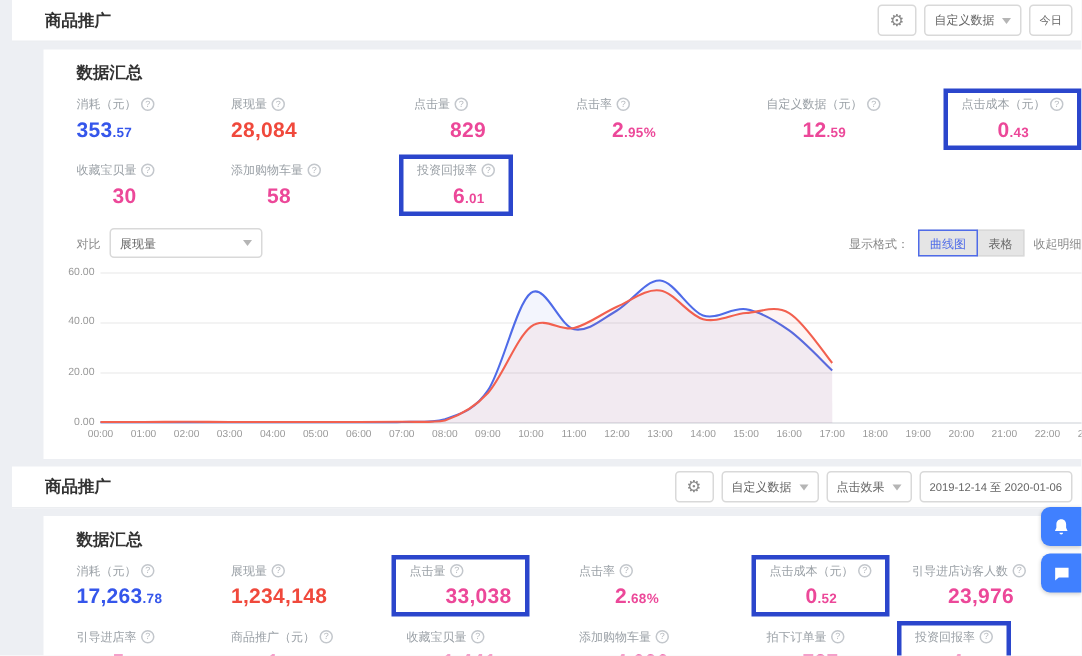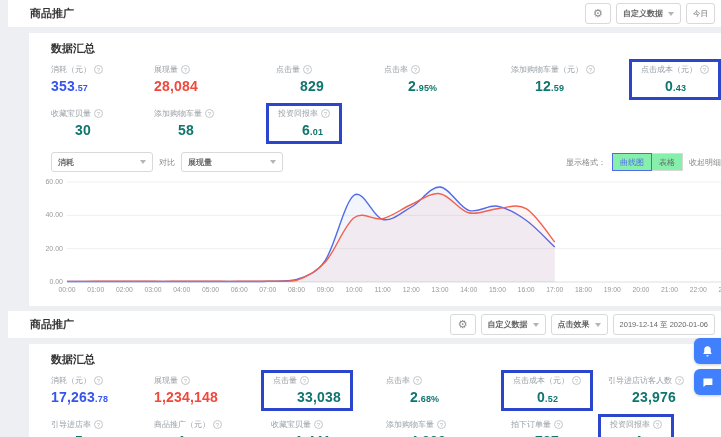--- a/index.html
+++ b/index.html
@@ -7,47 +7,47 @@
   body { background:#edeff3; font-family:"Liberation Sans","DejaVu Sans",sans-serif; color:#333; }
   .page { width:721px; height:437px; padding-left:8px; overflow:hidden; position:relative; }
 
   .card { background:#fff; width:713px; }
   .header-card { height:28px; display:flex; align-items:center; justify-content:space-between; padding:0 6px 0 22px; border-bottom:1px solid #eceef1; }
   .card-title { font-size:11px; font-weight:bold; color:#333; }
   .gap { height:5px; }
 
   .tools { display:flex; align-items:center; gap:5px; white-space:nowrap; }
   .tool-btn { height:21px; min-width:26px; border:1px solid #d9d9d9; border-radius:3px; background:#fff; display:flex; align-items:center; justify-content:center; font-size:11px; color:#888; cursor:pointer; }
-  .sel { height:21px; border:1px solid #d9d9d9; border-radius:3px; background:#fff; display:flex; align-items:center; gap:5px; padding:0 6px; font-size:8px; color:#666; cursor:pointer;font-weight:bold; }
+  .sel { height:21px; border:1px solid #d9d9d9; border-radius:3px; background:#fff; display:flex; align-items:center; gap:5px; padding:0 6px; font-size:8px; color:#666; cursor:pointer; }
   .caret { width:0; height:0; border-left:3px solid transparent; border-right:3px solid transparent; border-top:4px solid #b5b5b5; }
   .date-box { height:21px; border:1px solid #d9d9d9; border-radius:3px; background:#fff; display:flex; align-items:center; padding:0 6px; font-size:7.5px; color:#666; }
 
   .body-card { padding:8px 10px 6px 22px;margin-left:21px; }
   .sec-head { display:flex; align-items:baseline; gap:10px; margin-bottom:8px; }
   .sec-title { font-size:11px; font-weight:bold; color:#333; }
   .sec-note { font-size:8px; color:#aaa; }
 
   .metrics { display:grid; margin-bottom:10px; }
   .cols-top { grid-template-columns:103px 122px 108px 127px 128px 1fr; }
   .cols-bot { grid-template-columns:103px 117px 115px 125px 97px 1fr; }
   .metric { justify-self:start; }
   .metric.boxed { border:3px solid #2b46cc; margin:-5px 0 -2px -10px; padding:2px 9px 3px; background:#fff; }
   .m-label { font-size:8px; color:#9aa0a6; display:flex; align-items:center; gap:3px; white-space:nowrap; }
   .info { width:9px; height:9px; border:1px solid #c3c7cc; border-radius:50%; font-size:6px; color:#b5b9be; display:inline-flex; align-items:center; justify-content:center; cursor:pointer; flex:none; }
   .m-value { margin-top:3px; font-size:14px; font-weight:bold; color:#222; letter-spacing:.2px; }
   .m-value .dec { font-size:9px; font-weight:bold; }
-  .v-blue { color:#3556eb; } .v-red { color:#f0493c; } .v-dark { color:#0f766e;padding-left:24px; }
+  .v-blue { color:#3556eb; } .v-red { color:#f0493c; } .v-dark { color:#ec4899;padding-left:24px; }
 
   .chart-controls { display:flex; align-items:center; gap:6px; margin:2px 0 4px; }
   .sel.wide { width:102px; justify-content:space-between; height:20px; }
   .vs { font-size:8px; color:#888; }
   .spacer { flex:1; }
   .disp-label { font-size:8px; color:#888; }
   .seg { display:flex; }
-  .seg-btn { height:18px; padding:0 7px; font-size:8px; display:flex; align-items:center; border:1px solid #d9d9d9; background:#86efac; color:#666; cursor:pointer; }
+  .seg-btn { height:18px; padding:0 7px; font-size:8px; display:flex; align-items:center; border:1px solid #d9d9d9; background:#e5e5e5; color:#666; cursor:pointer; }
   .seg-btn.active { border-color:#4f6be8; color:#4f6be8; position:relative; z-index:1; }
   .seg-btn + .seg-btn { margin-left:-1px;font-family:Liberation Mono, monospace; }
   .collapse { font-size:8px; color:#888; display:flex; align-items:center; gap:2px; cursor:pointer; white-space:nowrap; }
   .circ-caret { width:9px; height:9px; border:1px solid #c3c7cc; border-radius:50%; display:inline-flex; align-items:center; justify-content:center; }
   .circ-caret i { width:0; height:0; border-left:2px solid transparent; border-right:2px solid transparent; border-bottom:3px solid #b5b9be; }
 
   .chart-wrap { position:relative; height:124px; margin-left:-14px; }
   .chart-wrap svg { position:absolute; left:30px; top:6px; overflow:visible; }
   .ytick { position:absolute; left:0; width:26px; text-align:right; font-size:7px; color:#999; }
   .xtick { position:absolute; top:110px; width:28px; text-align:center; font-size:6.8px; color:#999; }
@@ -105,21 +105,21 @@
         </div>
         <div class="metric">
           <div class="m-label">
             <span>点击率</span>
             <span class="info">?</span>
           </div>
           <div class="m-value v-dark"><span>2</span><span class="dec">.95%</span></div>
         </div>
         <div class="metric">
           <div class="m-label">
-            <span>添加购物车量（元）</span>
+            <span>自定义数据（元）</span>
             <span class="info">?</span>
           </div>
           <div class="m-value v-dark"><span>12</span><span class="dec">.59</span></div>
         </div>
         <div class="metric boxed">
           <div class="m-label">
             <span>点击成本（元）</span>
             <span class="info">?</span>
           </div>
           <div class="m-value v-dark"><span>0</span><span class="dec">.43</span></div>
@@ -143,24 +143,20 @@
         <div class="metric boxed">
           <div class="m-label">
             <span>投资回报率</span>
             <span class="info">?</span>
           </div>
           <div class="m-value v-dark"><span>6</span><span class="dec">.01</span></div>
         </div>
       </div>
 
     <div class="chart-controls">
-      <div class="sel wide">
-          <span>消耗</span>
-          <span class="caret"></span>
-        </div>
       <span class="vs">对比</span>
       <div class="sel wide">
           <span>展现量</span>
           <span class="caret"></span>
         </div>
       <div class="spacer"></div>
       <span class="disp-label">显示格式：</span>
       <div class="seg">
         <div class="seg-btn active">曲线图</div>
         <div class="seg-btn">表格</div>

